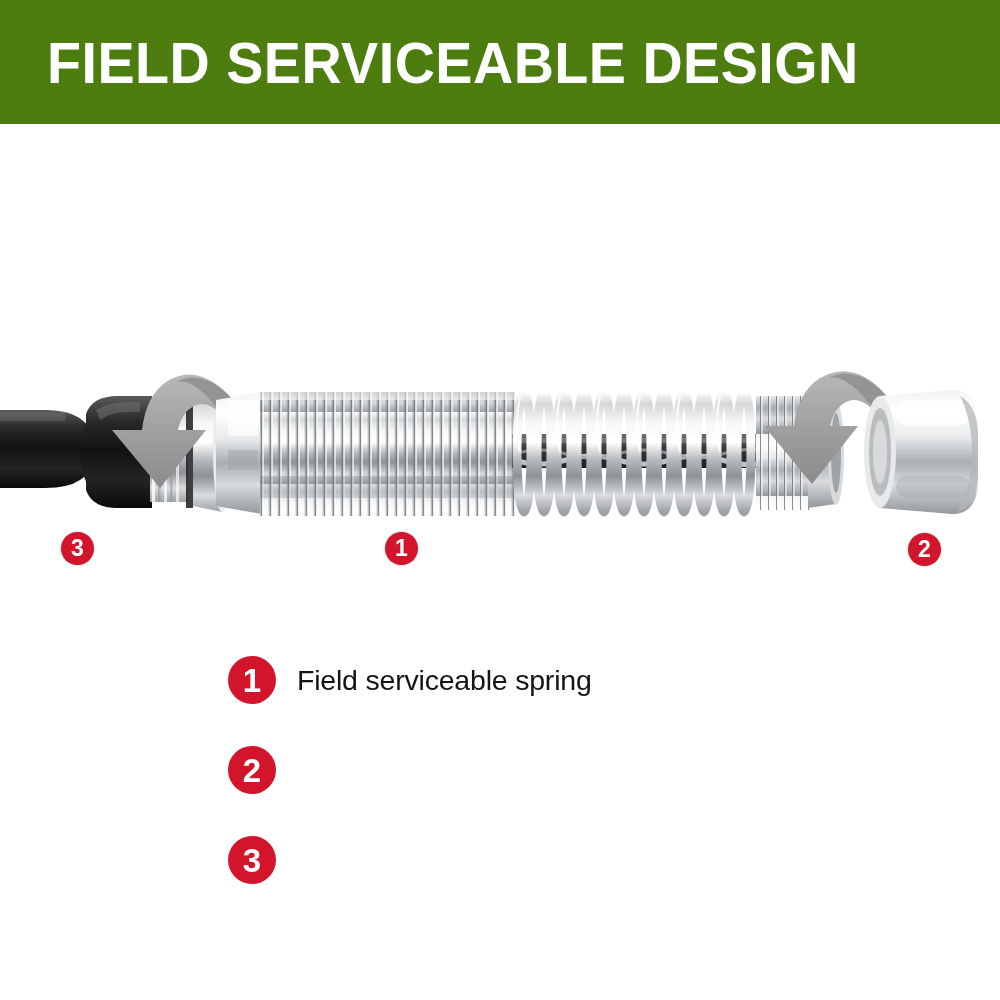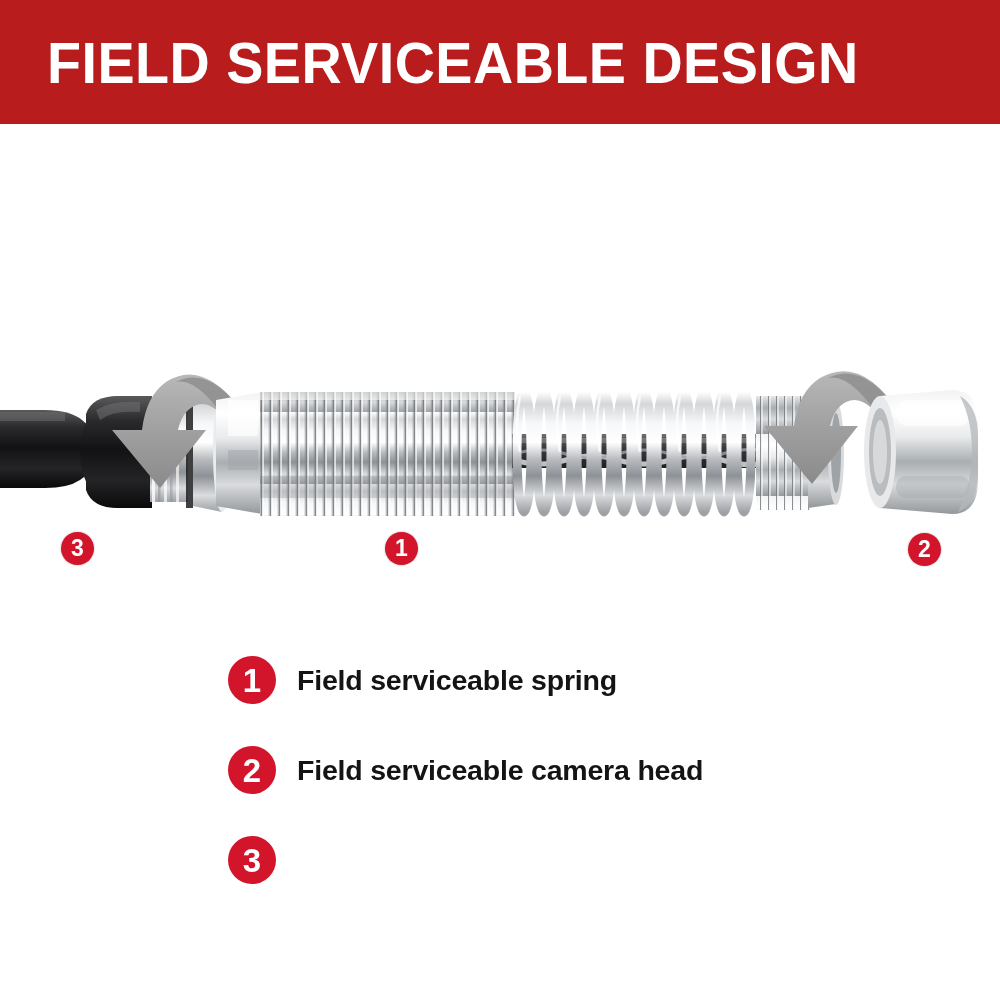--- a/index.html
+++ b/index.html
@@ -16,21 +16,21 @@
     -webkit-font-smoothing: antialiased;
   }
 
   
   .header-banner {
     position: absolute;
     left: 0;
     top: 0;
     width: 1000px;
     height: 124px;
-    background: #b91c1c;
+    background: #4d7c0f;
   }
   .header-title {
     position: absolute;
     left: 47px;
     top: 34px;
     font-family: "Liberation Sans Narrow", "Liberation Sans", sans-serif;
     font-size: 58px;
     line-height: 58px;
     font-weight: 700;
     font-stretch: condensed;
@@ -105,21 +105,20 @@
   }
   .legend-label {
     position: absolute;
     left: 69px;
     top: 5px;
     font-size: 28.5px;
     line-height: 38px;
     color: #141414;
     white-space: nowrap;
     letter-spacing: -0.2px;
-    font-weight: bold;
   }
 </style>
 </head>
 <body>
 
 <div class="header-banner">
   <div class="header-title">FIELD SERVICEABLE DESIGN</div>
 </div>
 
 <div class="product-stage">
@@ -279,20 +278,19 @@
 
 <div class="legend">
 
   <div class="legend-row">
     <div class="legend-badge">1</div>
     <div class="legend-label">Field serviceable spring</div>
   </div>
 
   <div class="legend-row">
     <div class="legend-badge">2</div>
-    <div class="legend-label">Field serviceable camera head</div>
   </div>
 
   <div class="legend-row">
     <div class="legend-badge">3</div>
   </div>
 
 </div>
 
 </body></html>

